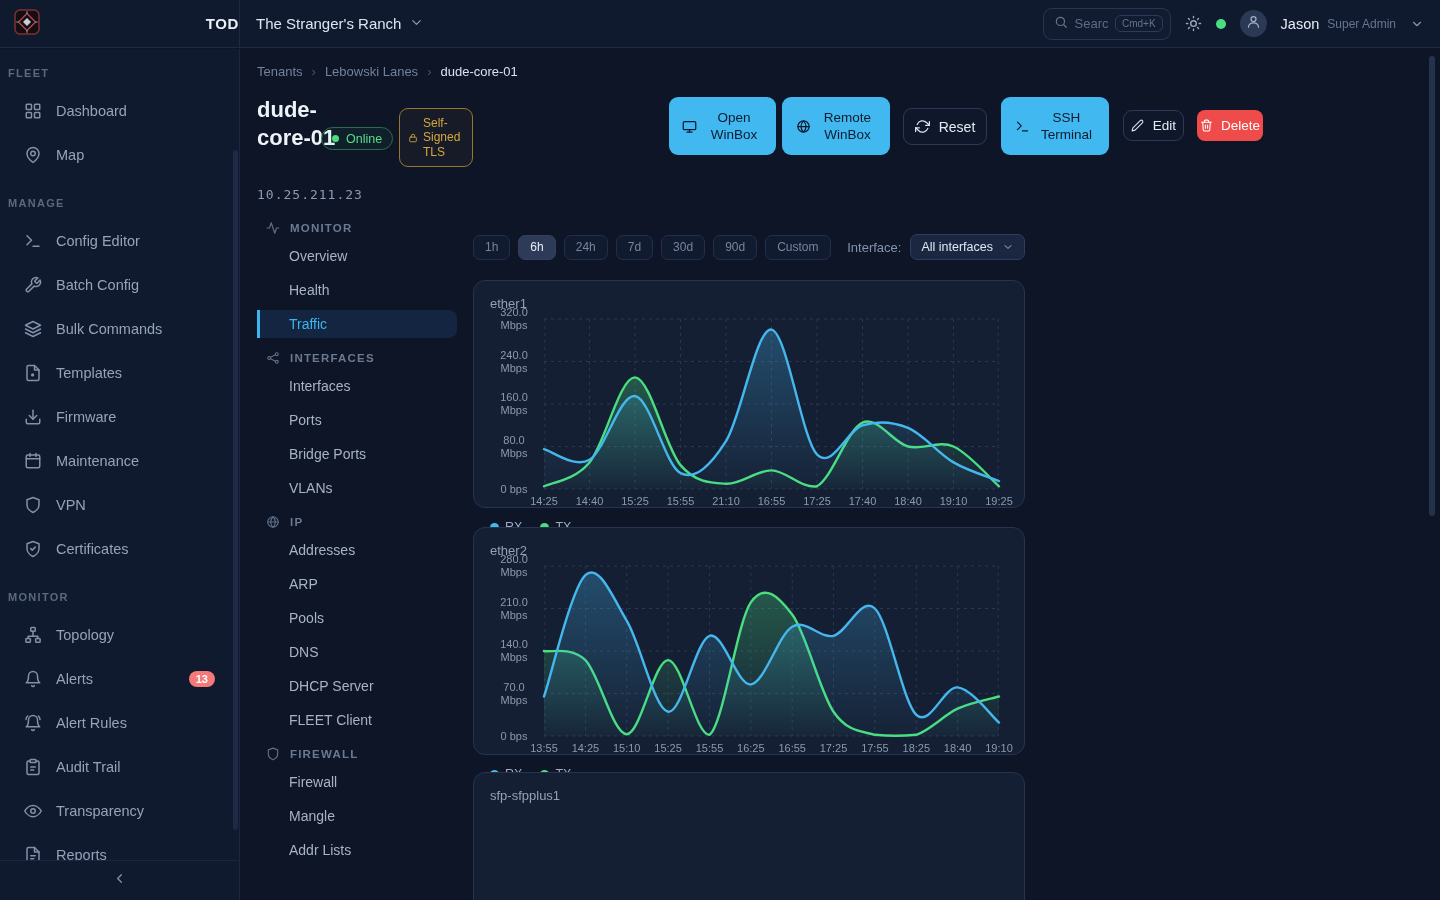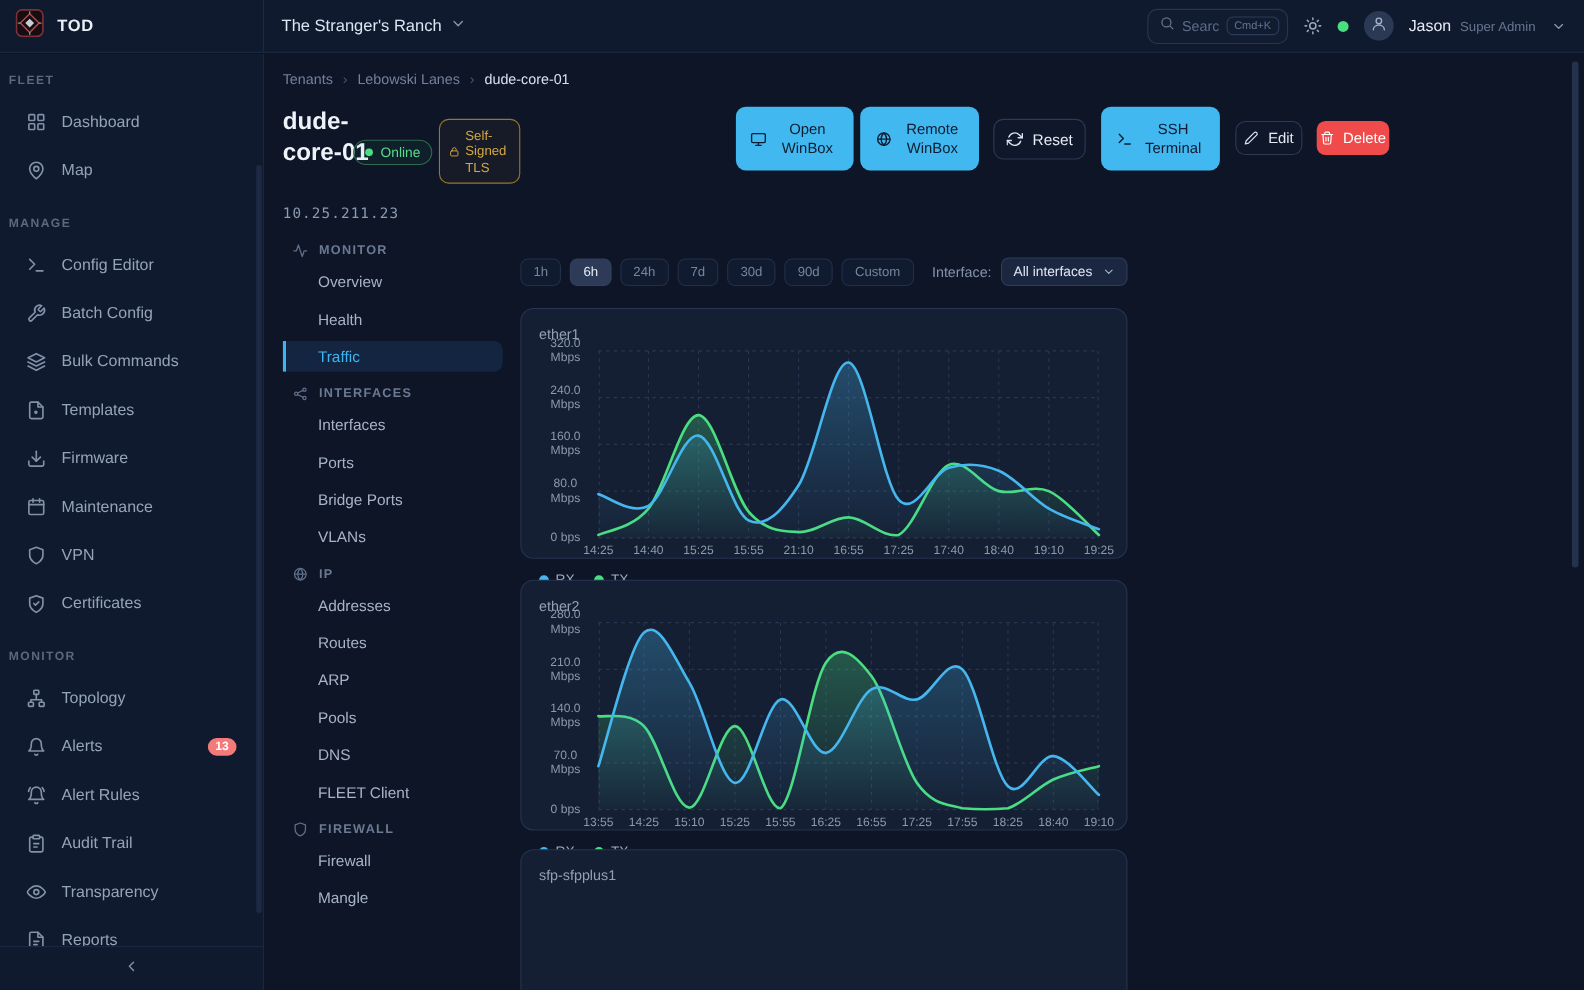--- a/index.html
+++ b/index.html
@@ -2,21 +2,21 @@
 <html><head>
 <meta charset="utf-8">
 <style>
   * { box-sizing: border-box; margin: 0; padding: 0; }
   html,body { background:#0a101f; }
   body { font-family:"Liberation Sans","DejaVu Sans",sans-serif; }
   .stage { position:relative; width:1440px; height:900px; background:#0d1526; overflow:hidden; }
 
   
   .topbar { position:absolute; top:0; left:0; width:1440px; height:48px; background:#0f1a2e; border-bottom:1px solid #1d2a45; display:flex; z-index:6; }
-  .brand { width:240px; display:flex; align-items:center; gap:12px; padding-left:14px; border-right:1px solid #1d2a45; }
+  .brand { width:240px; display:flex; align-items:center; gap:12px; padding-left:14px; border-right:1px solid #1d2a45;justify-content:space-between; }
   .brand-name { color:#eaf0f8; font-weight:700; font-size:15px; letter-spacing:.6px; }
   .topbar-main { flex:1; display:flex; align-items:center; padding:0 16px; }
   .tenant { display:flex; align-items:center; gap:8px; color:#dce5f2; font-size:15px; cursor:pointer; }
   .tenant .icon svg { width:15px; height:15px; color:#8a97ad; }
   .topbar-right { margin-left:auto; display:flex; align-items:center; gap:14px; }
   .search { width:128px; height:32px; border:1px solid #273552; border-radius:9px; display:flex; align-items:center; gap:7px; padding:0 7px 0 10px; background:#111c31; }
   .search .icon svg { width:14px; height:14px; color:#66748e; }
   .search input { background:none; border:none; outline:none; color:#cbd5e4; font-size:13px; width:100%; min-width:0; }
   .search input::placeholder { color:#5d6b85; }
   .kbd { border:1px solid #2d3b5b; border-radius:6px; padding:2px 6px; font-size:10px; color:#64728c; white-space:nowrap; }
@@ -473,35 +473,36 @@
        <span class="icon">
             <svg viewBox="0 0 24 24" fill="none" stroke="currentColor" stroke-width="2" stroke-linecap="round" stroke-linejoin="round" width="100%" height="100%">
               <circle cx="12" cy="12" r="9"></circle>
               <path d="M3 12h18"></path>
               <path d="M12 3c2.5 2.4 4 5.6 4 9s-1.5 6.6-4 9c-2.5-2.4-4-5.6-4-9s1.5-6.6 4-9z"></path>
             </svg>
           </span>
           <span>IP</span>
      </div>
         <div class="subnav-item">Addresses</div>
-        <div class="subnav-item">Routes</div>
         <div class="subnav-item">ARP</div>
         <div class="subnav-item">Pools</div>
         <div class="subnav-item">DNS</div>
+        <div class="subnav-item">DHCP Server</div>
         <div class="subnav-item">FLEET Client</div>
         <div class="subnav-group">
        <span class="icon">
             <svg viewBox="0 0 24 24" fill="none" stroke="currentColor" stroke-width="2" stroke-linecap="round" stroke-linejoin="round" width="100%" height="100%">
               <path d="M12 22s8-3.6 8-10V5l-8-3-8 3v7c0 6.4 8 10 8 10z"></path>
             </svg>
           </span>
           <span>FIREWALL</span>
      </div>
         <div class="subnav-item">Firewall</div>
         <div class="subnav-item">Mangle</div>
+        <div class="subnav-item">Addr Lists</div>
       </div>
 
     <div class="content">
       <div class="controls-row">
         <div class="trange" id="time-ranges">
             <div class="tr-btn">1h</div>
             <div class="tr-btn active">6h</div>
             <div class="tr-btn">24h</div>
             <div class="tr-btn">7d</div>
             <div class="tr-btn">30d</div>

